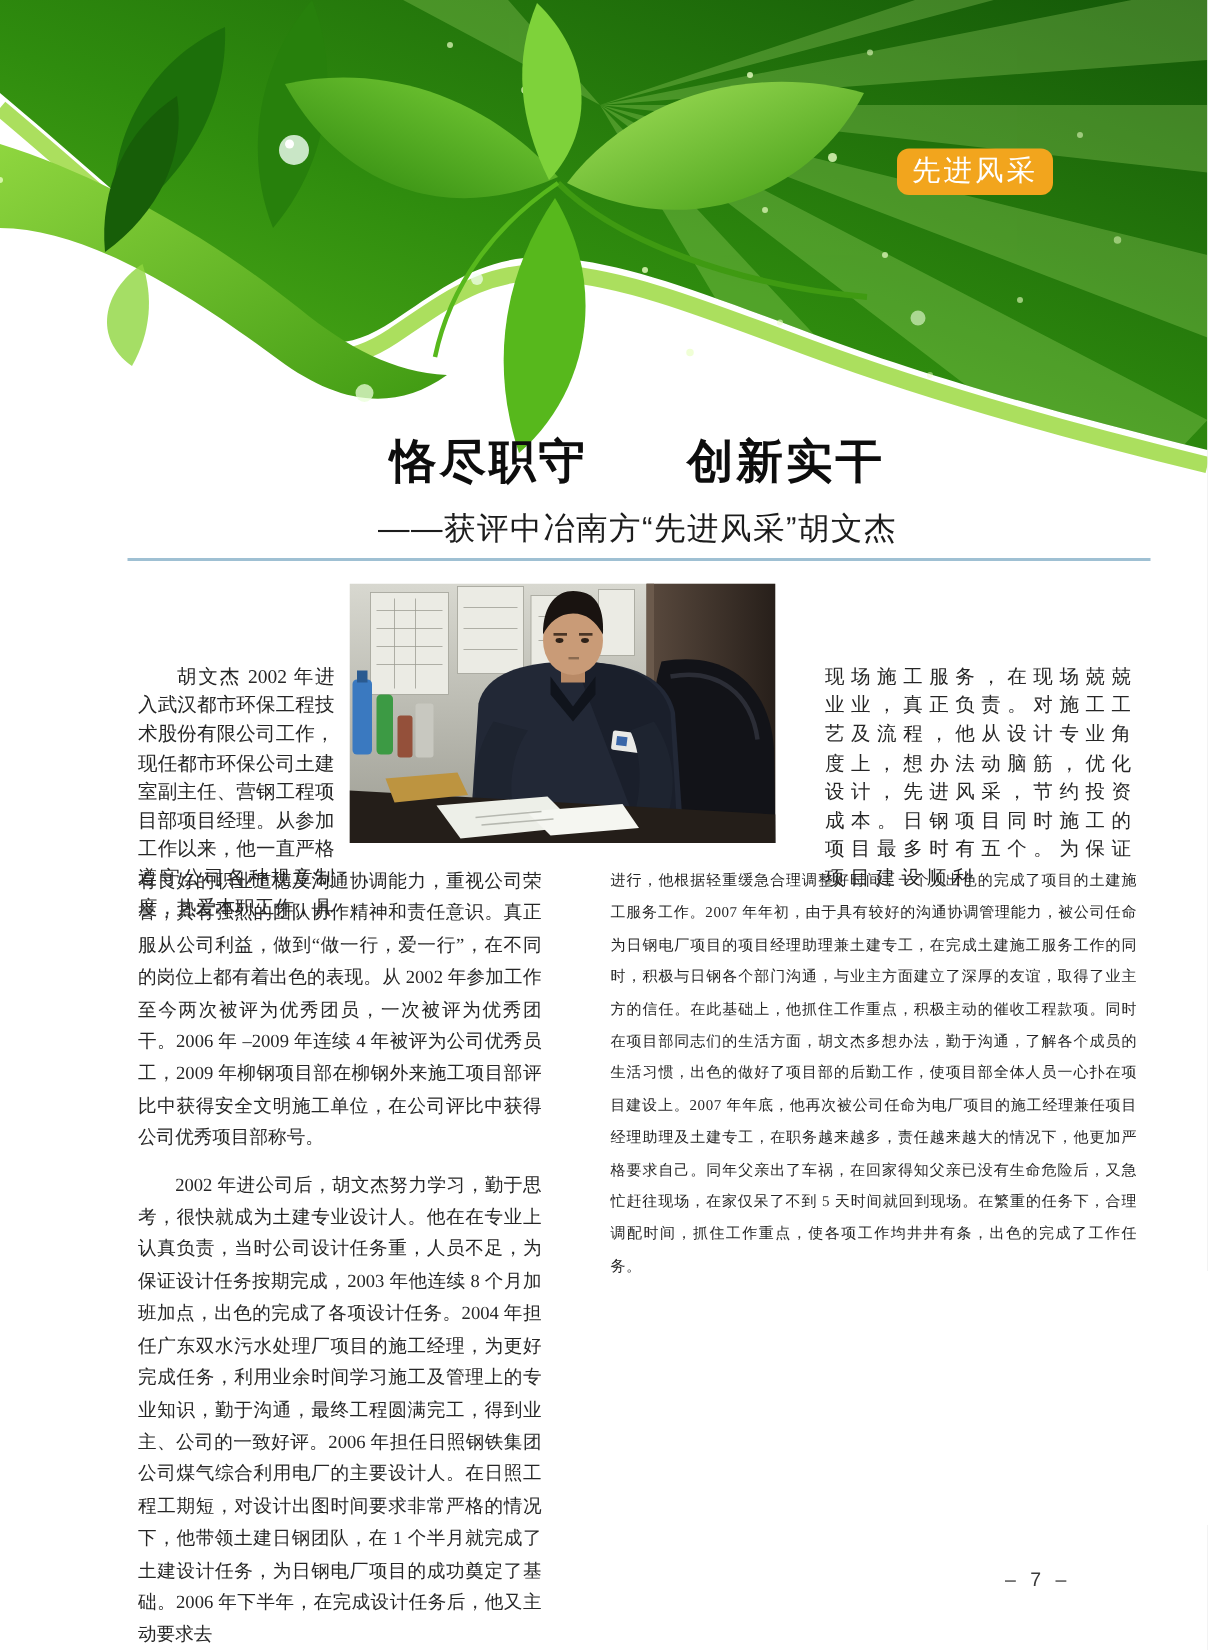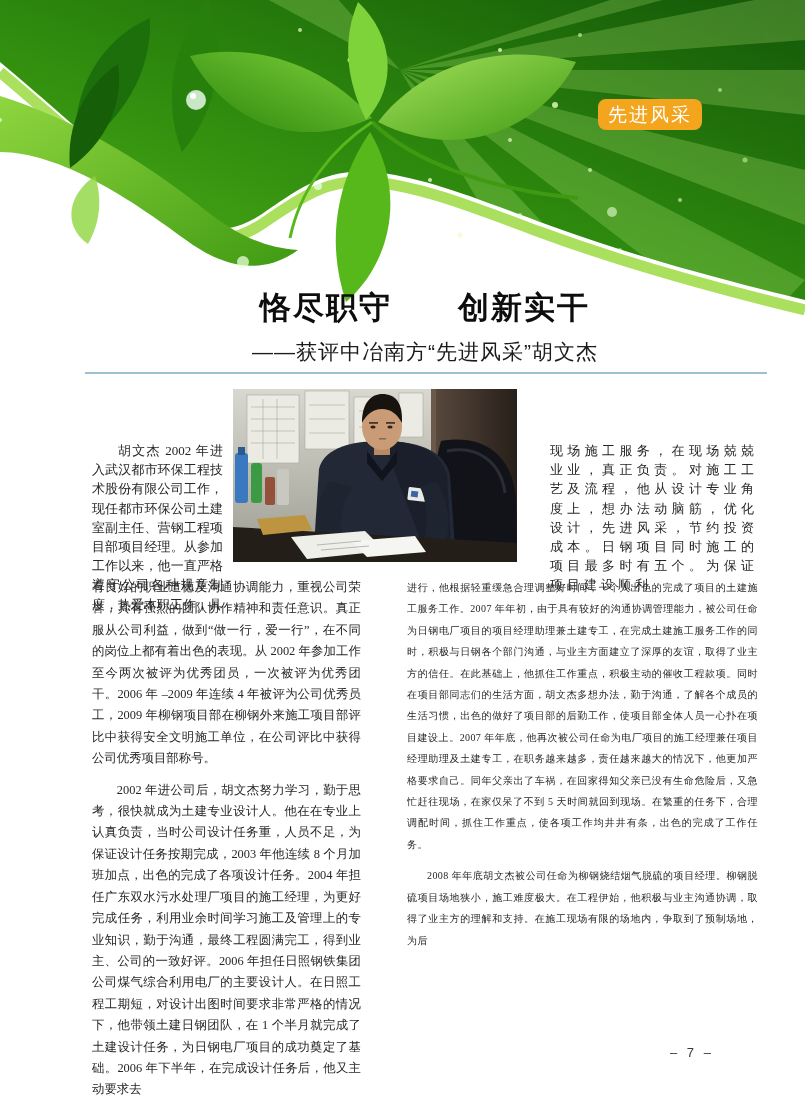--- a/index.html
+++ b/index.html
@@ -225,18 +225,17 @@
     <p>现场施工服务，在现场兢兢业业，真正负责。对施工工艺及流程，他从设计专业角度上，想办法动脑筋，优化设计，先进风采，节约投资成本。日钢项目同时施工的项目最多时有五个。为保证项目建设顺利</p>
   </div>
 
   <div class="coltext lb">
     <p>有良好的职业道德及沟通协调能力，重视公司荣誉，具有强烈的团队协作精神和责任意识。真正服从公司利益，做到“做一行，爱一行”，在不同的岗位上都有着出色的表现。从 2002 年参加工作至今两次被评为优秀团员，一次被评为优秀团干。2006 年 –2009 年连续 4 年被评为公司优秀员工，2009 年柳钢项目部在柳钢外来施工项目部评比中获得安全文明施工单位，在公司评比中获得公司优秀项目部称号。</p>
     <p class="indent">2002 年进公司后，胡文杰努力学习，勤于思考，很快就成为土建专业设计人。他在在专业上认真负责，当时公司设计任务重，人员不足，为保证设计任务按期完成，2003 年他连续 8 个月加班加点，出色的完成了各项设计任务。2004 年担任广东双水污水处理厂项目的施工经理，为更好完成任务，利用业余时间学习施工及管理上的专业知识，勤于沟通，最终工程圆满完工，得到业主、公司的一致好评。2006 年担任日照钢铁集团公司煤气综合利用电厂的主要设计人。在日照工程工期短，对设计出图时间要求非常严格的情况下，他带领土建日钢团队，在 1 个半月就完成了土建设计任务，为日钢电厂项目的成功奠定了基础。2006 年下半年，在完成设计任务后，他又主动要求去</p>
   </div>
 
   <div class="coltext rb">
     <p>进行，他根据轻重缓急合理调整好时间，一个人出色的完成了项目的土建施工服务工作。2007 年年初，由于具有较好的沟通协调管理能力，被公司任命为日钢电厂项目的项目经理助理兼土建专工，在完成土建施工服务工作的同时，积极与日钢各个部门沟通，与业主方面建立了深厚的友谊，取得了业主方的信任。在此基础上，他抓住工作重点，积极主动的催收工程款项。同时在项目部同志们的生活方面，胡文杰多想办法，勤于沟通，了解各个成员的生活习惯，出色的做好了项目部的后勤工作，使项目部全体人员一心扑在项目建设上。2007 年年底，他再次被公司任命为电厂项目的施工经理兼任项目经理助理及土建专工，在职务越来越多，责任越来越大的情况下，他更加严格要求自己。同年父亲出了车祸，在回家得知父亲已没有生命危险后，又急忙赶往现场，在家仅呆了不到 5 天时间就回到现场。在繁重的任务下，合理调配时间，抓住工作重点，使各项工作均井井有条，出色的完成了工作任务。</p>
-    <p class="indent">2008 年年底胡文杰被公司任命为柳钢烧结烟气脱硫的项目经理。柳钢脱硫项目场地狭小，施工难度极大。在工程伊始，他积极与业主沟通协调，取得了业主方的理解和支持。在施工现场有限的场地内，争取到了预制场地，为后</p>
   </div>
 
   <div class="page-num">– 7 –</div>
 
 </div>
 
 </body></html>

